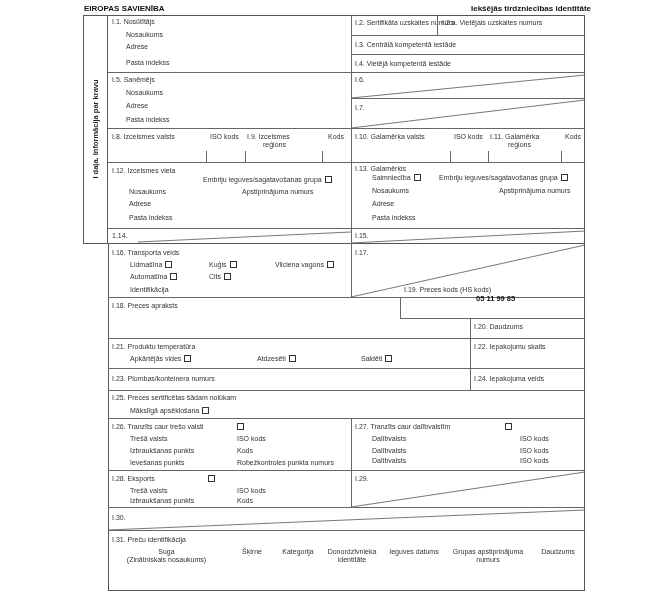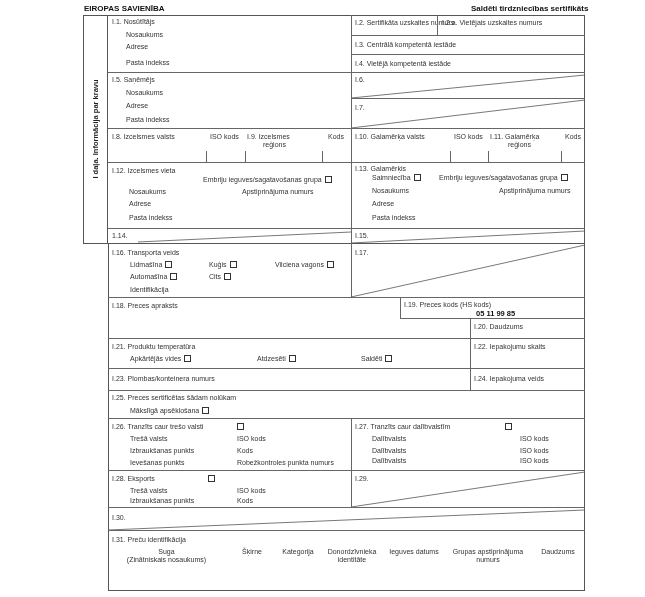--- a/index.html
+++ b/index.html
@@ -16,21 +16,21 @@
   .cbabs { position: absolute; width: 7px; height: 7px; border: 1px solid #333; background: #fff; }
   .side { position: absolute; left: 83px; top: 15px; width: 25px; height: 228px; border-right: 1px solid #555; }
   .side span { position: absolute; left: 50%; top: 50%; transform: translate(-50%,-50%) rotate(-90deg); white-space: nowrap; font-weight: bold; font-size: 7.5px; color: #222; }
   svg.diag { position: absolute; overflow: visible; }
   .bold { font-weight: bold; font-size: 7.5px; color: #111; }
 </style>
 </head>
 <body>
 
 <div class="abs hdr" style="left:84px;top:4px;">EIROPAS SAVIENĪBA</div>
-<div class="abs hdr" style="left:471px;top:4px;">Saldēti tirdzniecības sertifikāts</div>
+<div class="abs hdr" style="left:471px;top:4px;">Iekšējās tirdzniecības identitāte</div>
 
 <div class="box" style="left:83px;top:15px;width:502px;height:229px;"></div>
 <div class="side">
     <span>I daļa. Informācija par kravu</span>
   </div>
 
 <div class="vl" style="left:351px;top:15px;height:229px;"></div>
 
 <div class="abs" style="left:108px;top:15px;width:243px;height:57px;">
   <div class="t" style="left:4px;top:3px;">I.1.  Nosūtītājs</div>
@@ -155,21 +155,21 @@
 </div>
 <svg class="diag" style="left:351px;top:243px;" width="234" height="54">
     <line x1="0" y1="54" x2="234" y2="2" stroke="#555" stroke-width="0.8"></line>
   </svg>
 <div class="hl" style="left:108px;top:297px;width:477px;"></div>
 
 <div class="abs" style="left:108px;top:297px;width:292px;height:41px;">
   <div class="t" style="left:4px;top:5px;">I.18.  Preces apraksts</div>
 </div>
 <div class="vl" style="left:400px;top:297px;height:21px;"></div>
-<div class="abs" style="left:400px;top:297px;width:176px;height:21px;">
+<div class="abs" style="left:400px;top:282px;width:176px;height:21px;">
   <div class="t" style="left:4px;top:4px;">I.19.  Preces kods (HS kods)</div>
   <div class="t bold" style="left:76px;top:13px;">05 11 99 85</div>
 </div>
 <div class="hl" style="left:400px;top:318px;width:185px;"></div>
 <div class="vl" style="left:470px;top:318px;height:20px;"></div>
 <div class="abs" style="left:470px;top:318px;width:115px;height:20px;">
   <div class="t" style="left:4px;top:5px;">I.20.  Daudzums</div>
 </div>
 <div class="hl" style="left:108px;top:338px;width:477px;"></div>
 

